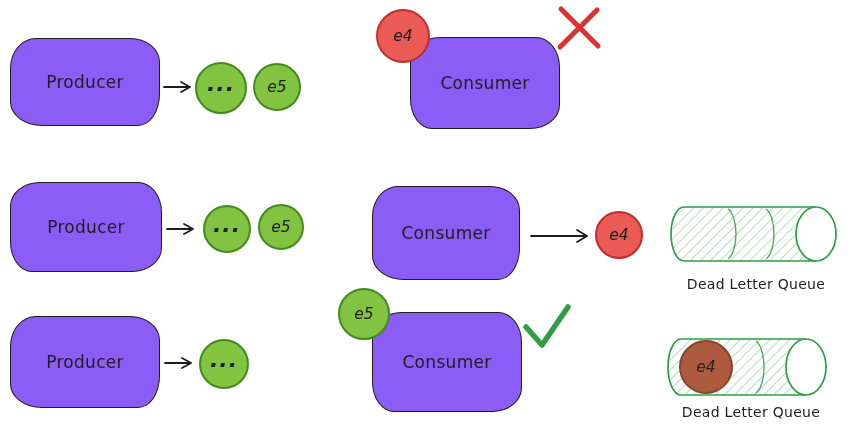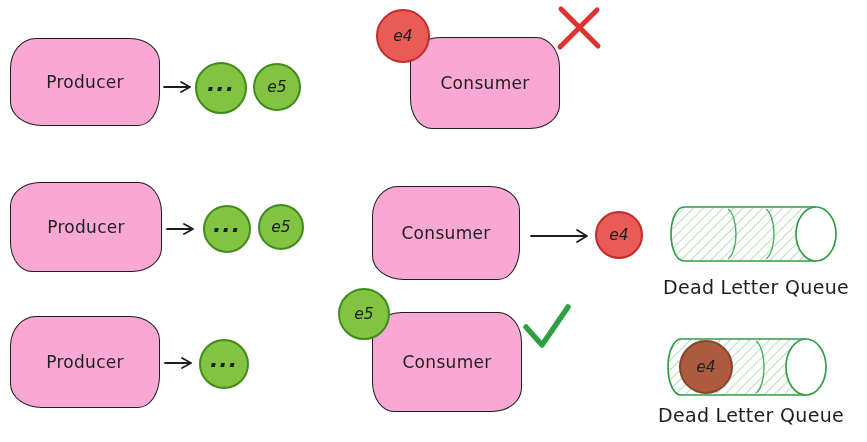--- a/index.html
+++ b/index.html
@@ -9,21 +9,21 @@
     width: 867px;
     height: 442px;
     background: #ffffff;
     font-family: "DejaVu Sans", "Liberation Sans", sans-serif;
     color: #1e1e1e;
     overflow: hidden;
   }
   .box {
     position: absolute;
     z-index: 2;
-    background: #f9a8d4;
+    background: #8b5cf6;
     border: 1.8px solid #1e1e1e;
     display: flex;
     align-items: center;
     justify-content: center;
     font-size: 17px;
     letter-spacing: .3px;
   }
   .rr-a { border-radius: 26px 30px 22px 32px / 30px 24px 32px 24px; }
   .rr-b { border-radius: 30px 24px 30px 22px / 24px 30px 24px 30px; }
   .circle {
@@ -50,21 +50,21 @@
     left: 0;
     top: 0;
     z-index: 4;
     pointer-events: none;
   }
   .dlq-label {
     position: absolute;
     z-index: 2;
     width: 212px;
     text-align: center;
-    font-size: 19px;
+    font-size: 14px;
     letter-spacing: .3px;
   }
 </style>
 </head>
 <body>
 
 <div id="canvas">
 
   <div class="box rr-a" style="left:10px;top:38px;width:150px;height:88px">
     <span>Producer</span>

